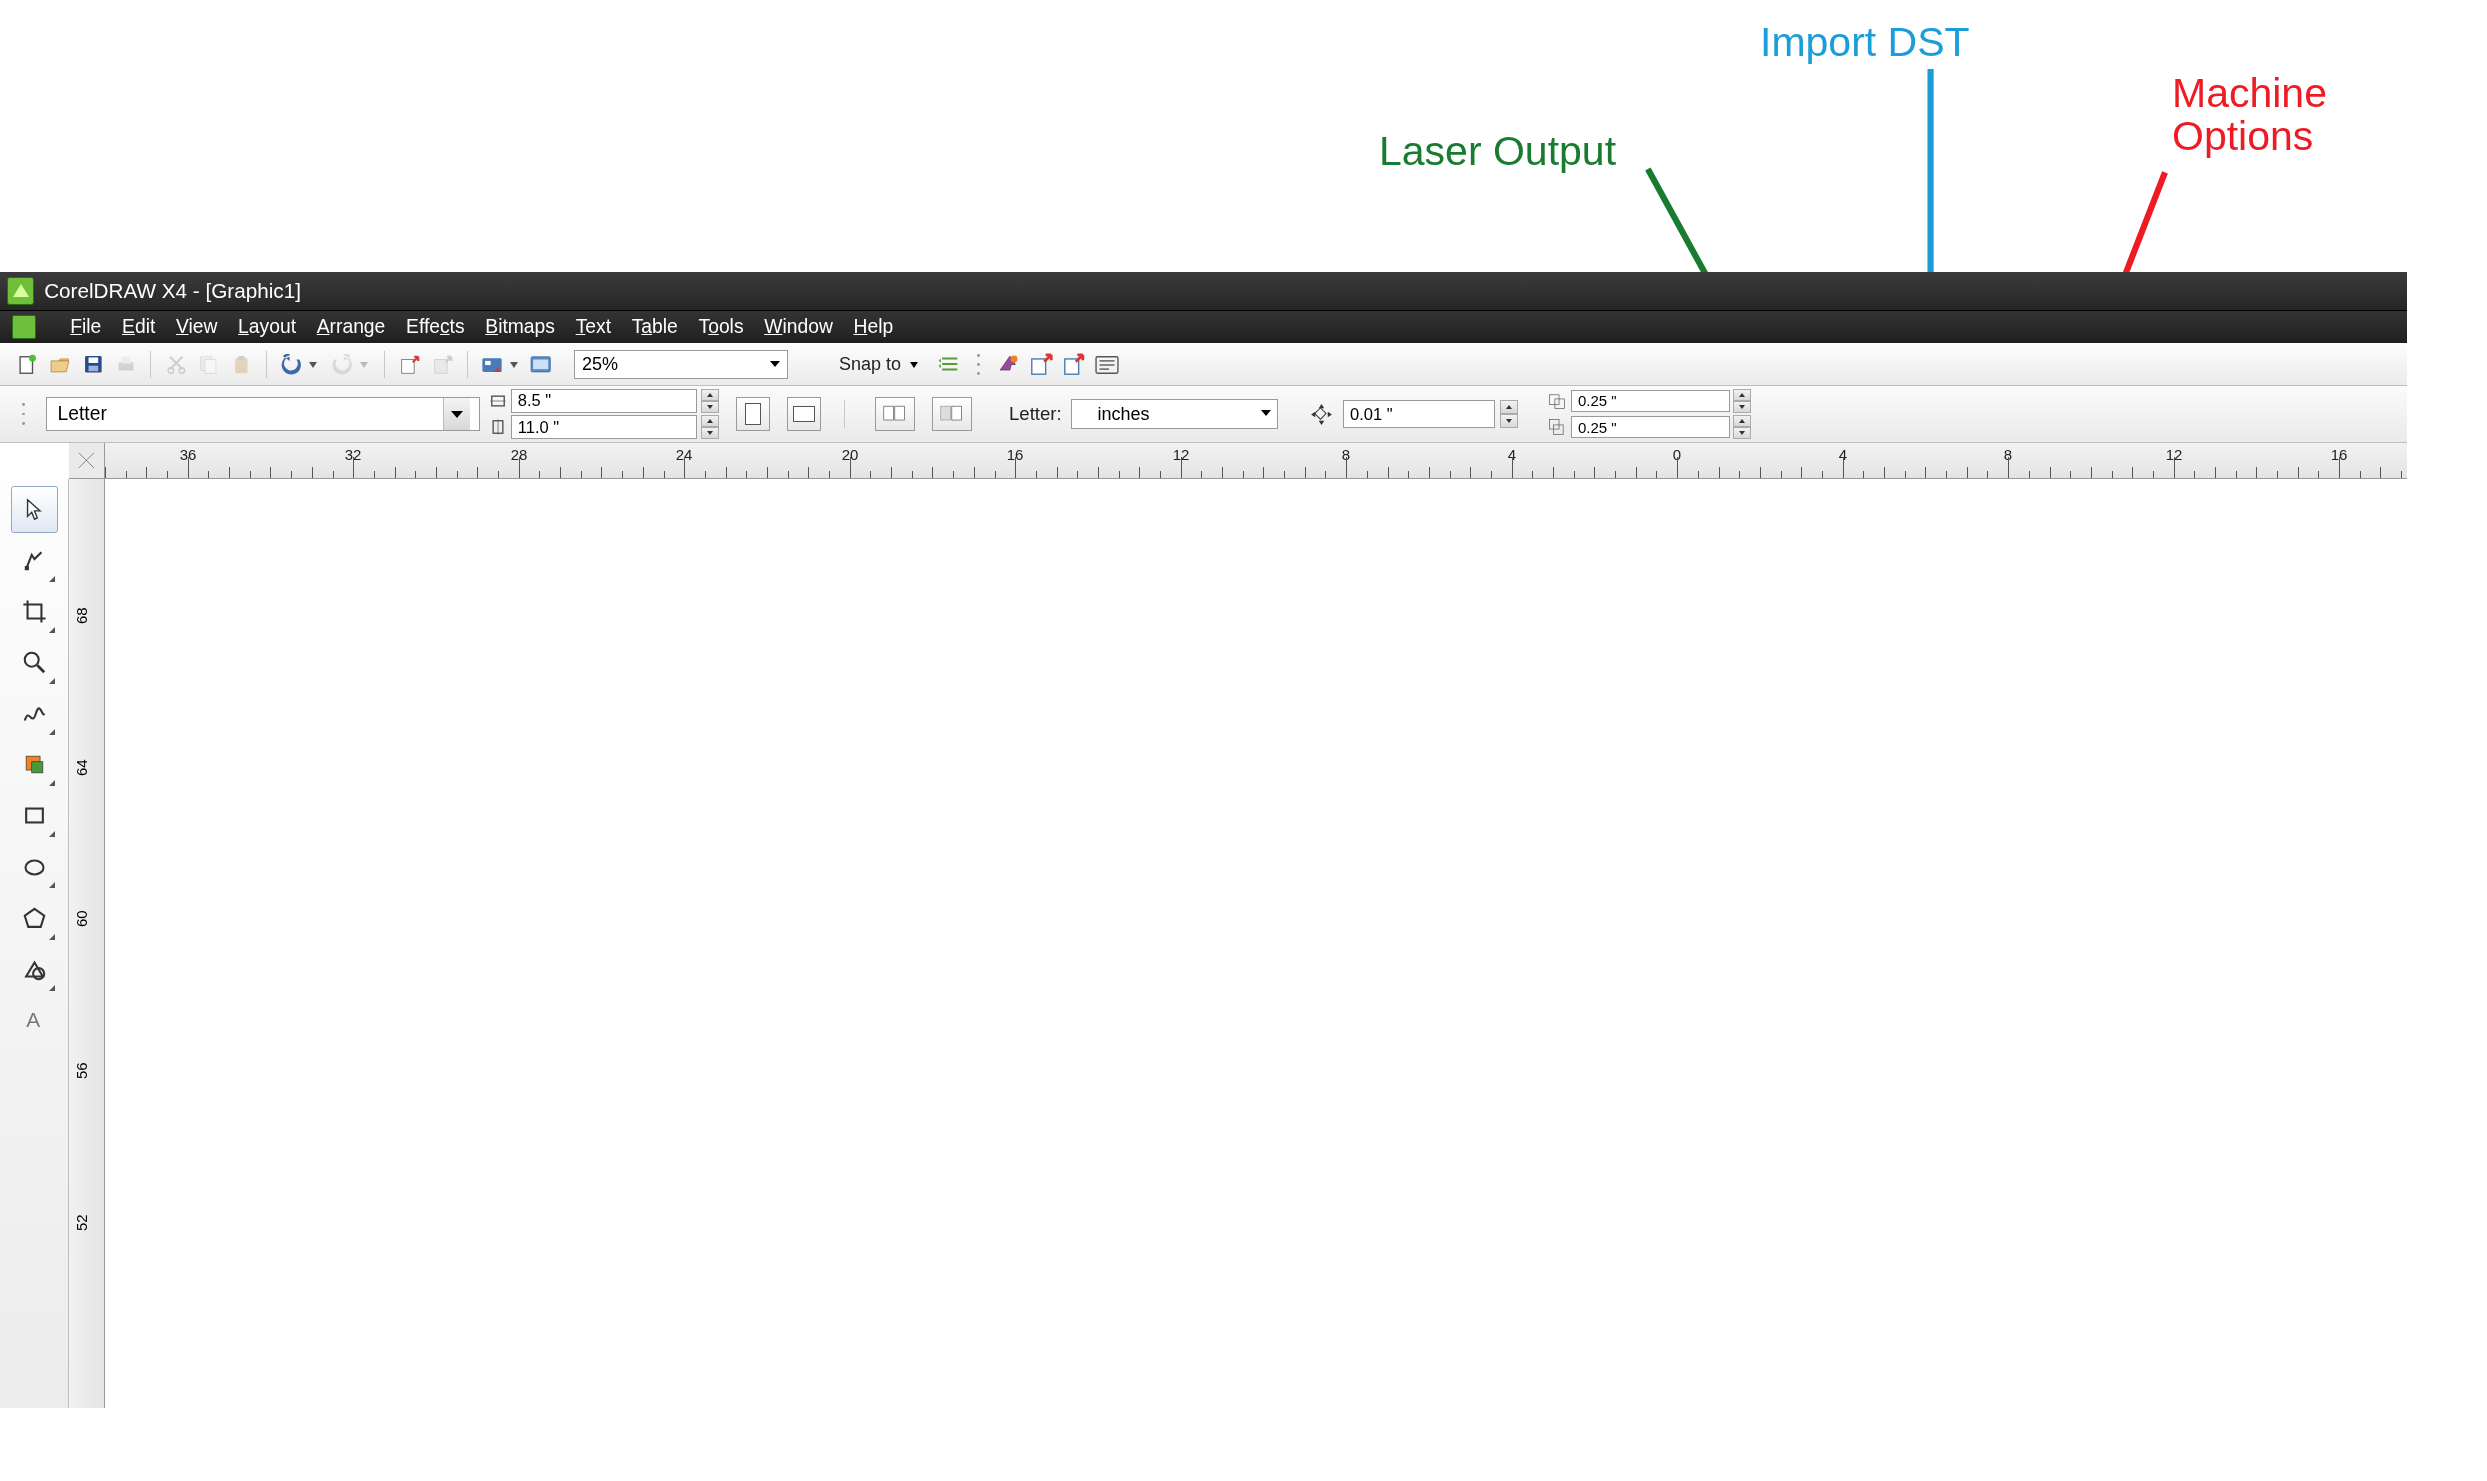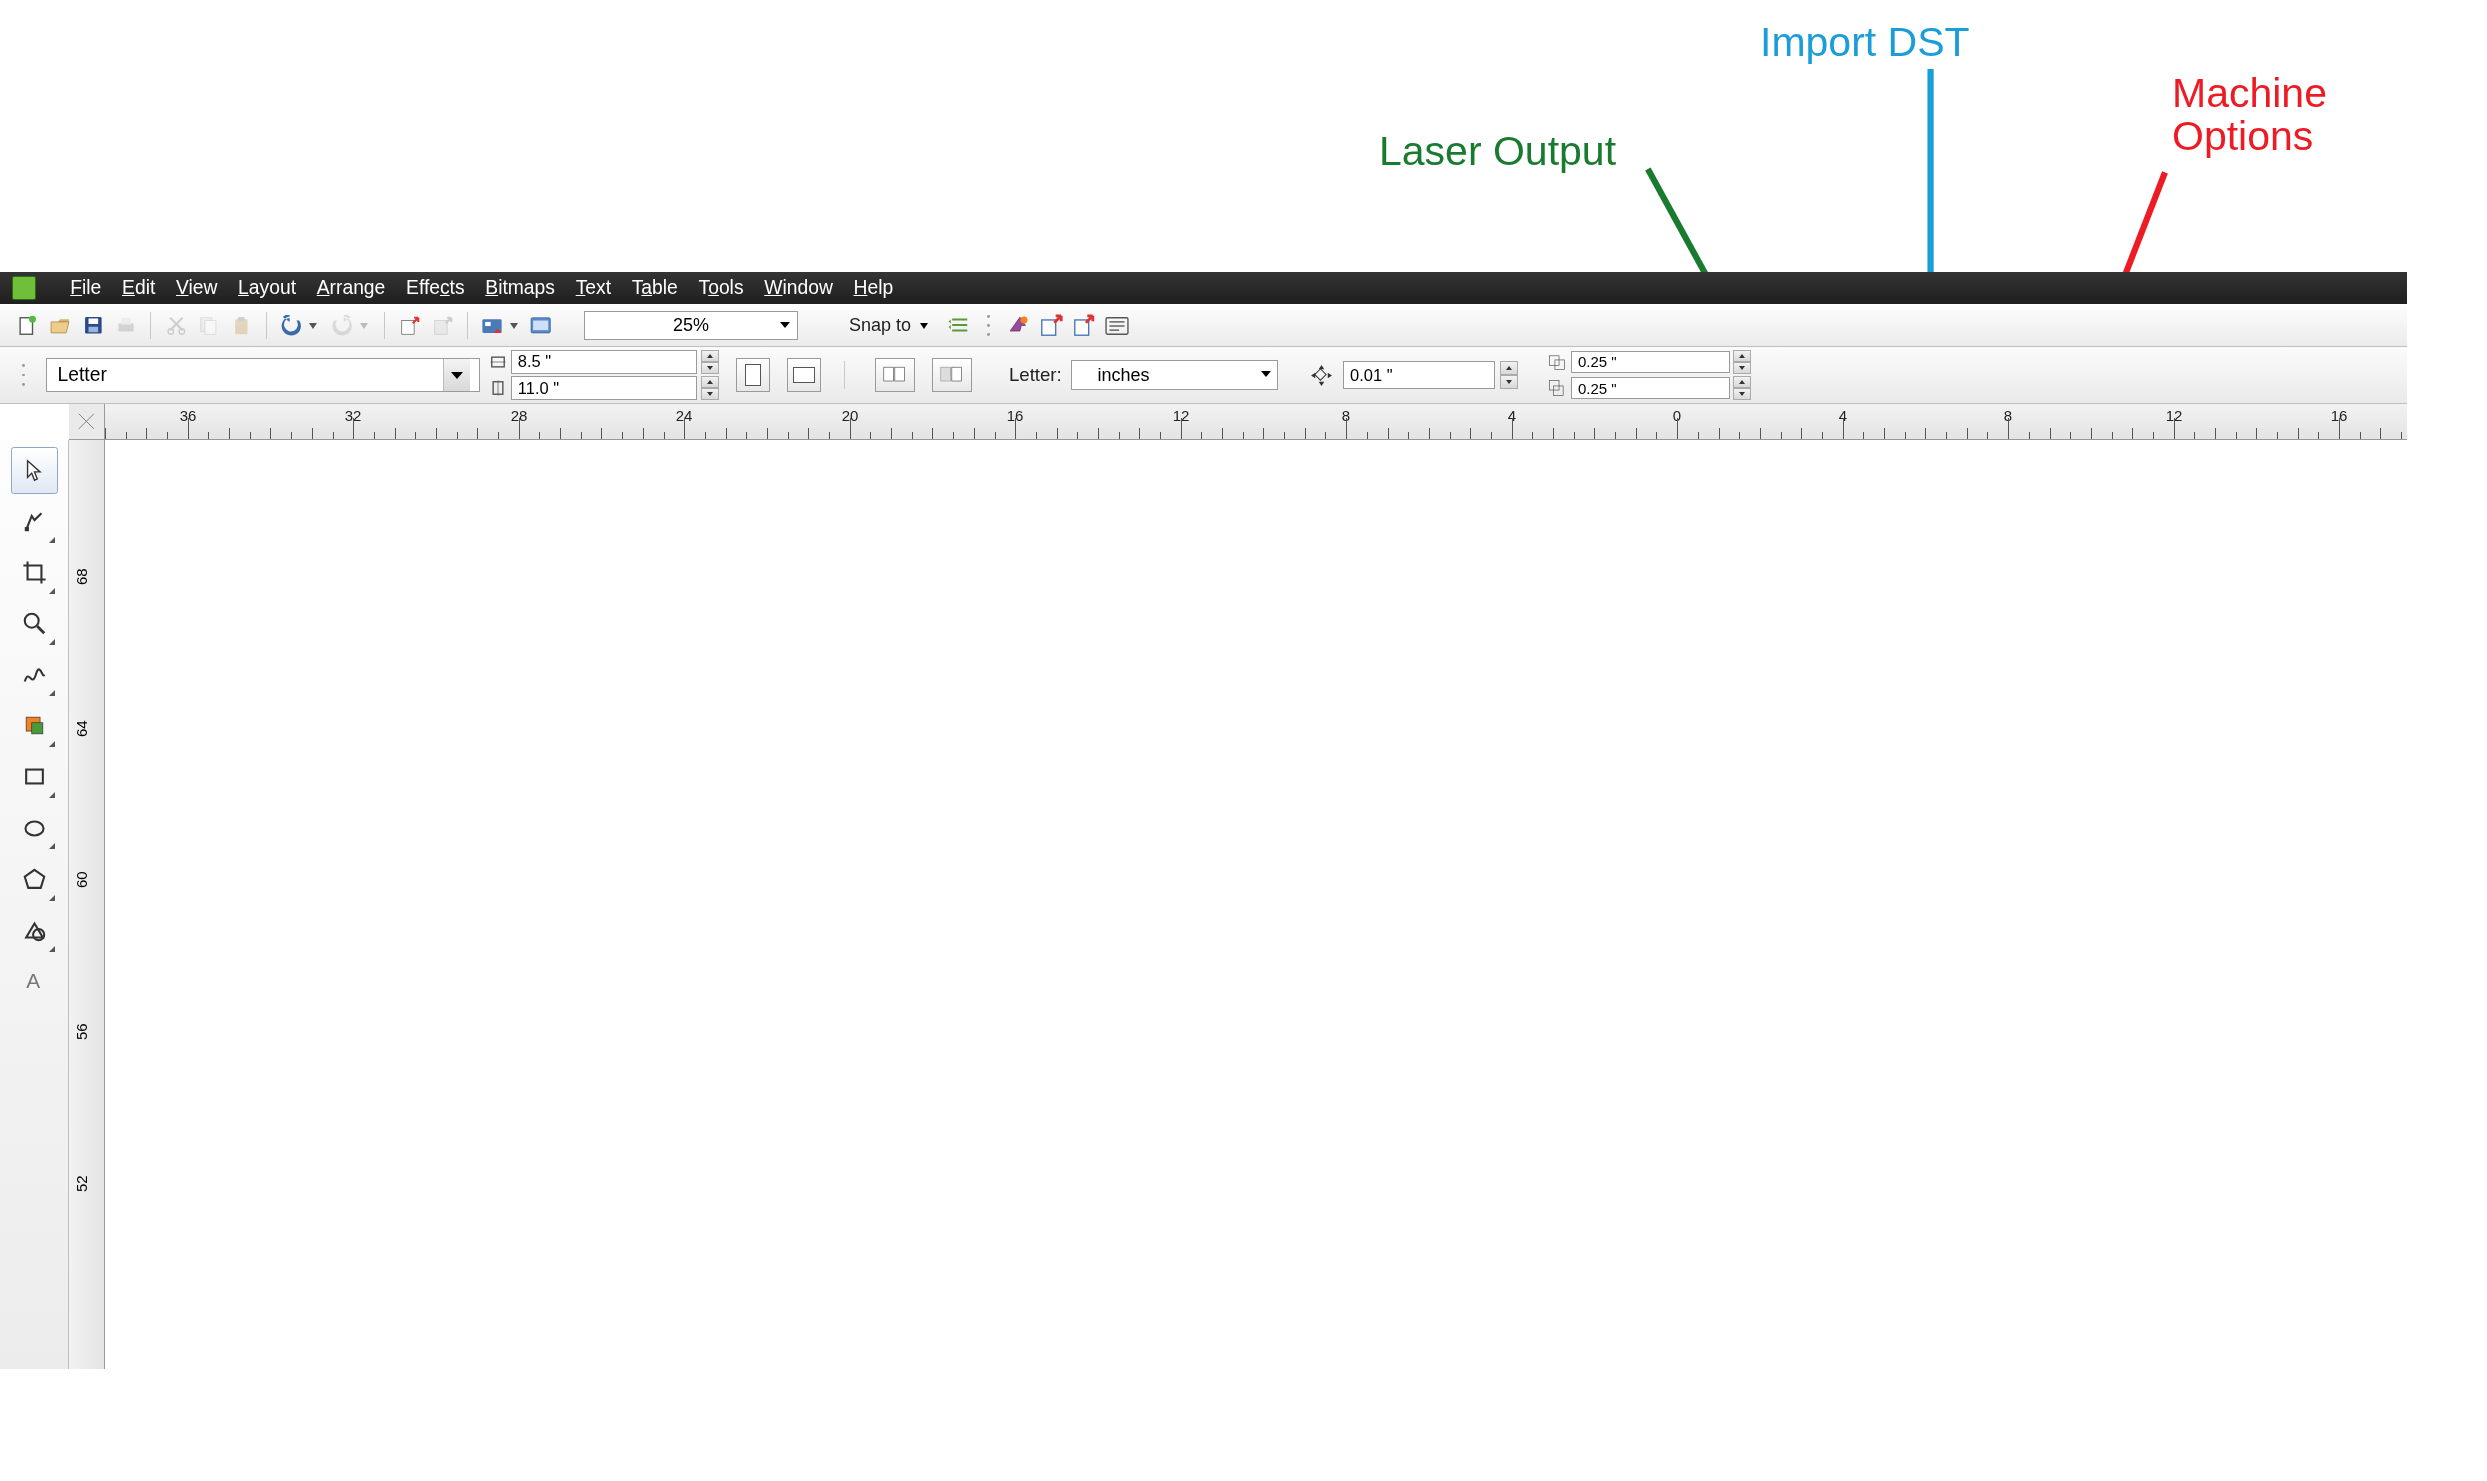--- a/index.html
+++ b/index.html
@@ -26,21 +26,21 @@
 
 .menubar { height: 32px; background: linear-gradient(#343434,#1f1f1f); display: flex; align-items: center; gap: 20.7px; padding-left: 12.4px; color: #fff; font-size: 19.3px; }
 .menubar-icon { width: 23.4px; height: 23.4px; background: #6fbf3a; border: 0.7px solid #2d6b14; border-radius: 2.1px; margin-right: 13.8px; }
 .menubar span { cursor: default; }
 .mn-underline { text-decoration: underline; }
 
 
 .toolbar1 { height: 43px; background: linear-gradient(#fdfdfd,#ebebeb); border-top: 0.7px solid #fff; border-bottom: 0.7px solid #bfbfbf; display: flex; align-items: center; padding-left: 12.4px; gap: 2.8px; }
 .tb-sep { width: 0.7px; height: 27.6px; background: #c8c8c8; margin: 0 6.9px; }
 .tb-btn { width: 30px; height: 30px; display: flex; align-items: center; justify-content: center; border-radius: 2.1px; }
-.tb-zoom { width: 214px; height: 29px; border: 0.7px solid #9a9a9a; background: #fff; display: flex; align-items: center; padding: 0 6.9px; font-size: 18px; margin-left: 26px; position: relative; justify-content: center; }
+.tb-zoom { width: 214px; height: 29px; border: 0.7px solid #9a9a9a; background: #fff; display: flex; align-items: center; padding: 0 6.9px; font-size: 18px; margin-left: 16px; position: relative; }
 .tb-zoom .caret { position: absolute; right: 6.9px; top: 9.7px; width: 0; height: 0; border-left: 5.5px solid transparent; border-right: 5.5px solid transparent; border-top: 6.9px solid #000; }
 .snap-label { font-size: 18px; color: #222; margin-left: 48px; }
 .snap-caret { display: inline-block; width: 0; height: 0; border-left: 4.8px solid transparent; border-right: 4.8px solid transparent; border-top: 6.2px solid #000; margin-left: 4.1px; vertical-align: middle; }
 .tb-dotsep { width: 4.1px; height: 27.6px; display: flex; flex-direction: column; justify-content: space-around; margin: 0 9.7px; }
 .tb-dotsep::before, .tb-dotsep::after, .tb-dotsep span { content: ""; display: block; width: 2.8px; height: 2.8px; background: #9a9a9a; border-radius: 50%; }
 
 
 .toolbar2 { height: 57px; background: linear-gradient(#fbfbfb,#eaeaea); border-bottom: 0.7px solid #bfbfbf; display: flex; align-items: center; padding-left: 12.4px; gap: 9.7px; }
 .paper-select { width: 434px; height: 34px; border: 0.7px solid #9a9a9a; background: #fff; display: flex; align-items: center; padding-left: 11px; font-size: 19.3px; position: relative; }
 .paper-select .caret { position: absolute; right: 8.3px; top: 0; bottom: 0; width: 27.6px; background: linear-gradient(#f4f4f4,#d8d8d8); border-left: 0.7px solid #bbb; display:flex;align-items:center;justify-content:center;}
@@ -106,20 +106,24 @@
 
   <line x1="2800" y1="100" x2="2800" y2="600" stroke="#1b9dd9" stroke-width="9"></line>
 
   <line x1="3140" y1="250" x2="3000" y2="610" stroke="#ed1c24" stroke-width="9"></line>
 
   <line x1="2840" y1="705" x2="2840" y2="1100" stroke="#ffd400" stroke-width="9"></line>
 </svg>
 
 <div class="app">
 
+  <div class="titlebar">
+    <div class="titlebar-icon"></div>
+    <span>CorelDRAW X4 - [Graphic1]</span>
+  </div>
 
   <div class="menubar">
     <div class="menubar-icon"></div>
     <span><span class="mn-underline">F</span>ile</span>
     <span><span class="mn-underline">E</span>dit</span>
     <span><span class="mn-underline">V</span>iew</span>
     <span><span class="mn-underline">L</span>ayout</span>
     <span><span class="mn-underline">A</span>rrange</span>
     <span>Effe<span class="mn-underline">c</span>ts</span>
     <span><span class="mn-underline">B</span>itmaps</span>

